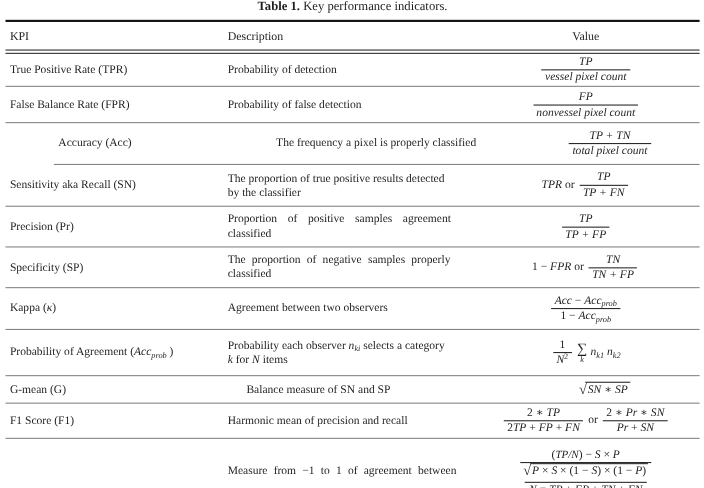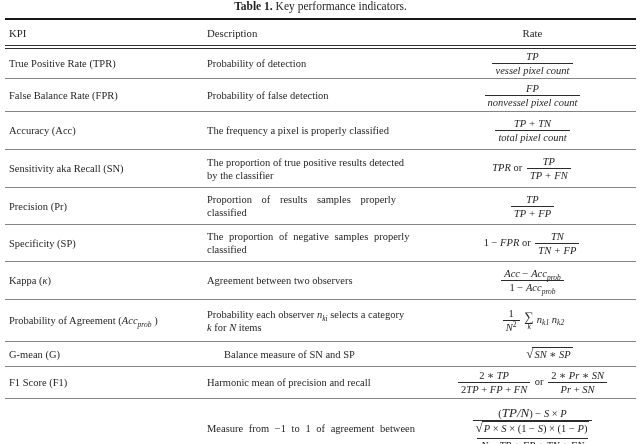--- a/index.html
+++ b/index.html
@@ -17,21 +17,21 @@
   .trule{height:2px;background:#161616;margin-top:2px;}
   .drule{height:2px;border-top:1px solid #2f2f2f;border-bottom:1px solid #2f2f2f;}
   
   .hrow{display:grid;grid-template-columns:202px 222px 1fr;height:25px;align-items:center;font-weight:400;font-size:10.8px;}
   .hrow .kpi{padding-left:4px;}
   .hrow .val{text-align:center;}
   
   .row{display:grid;grid-template-columns:202px 222px 1fr;align-items:center;border-bottom:1px solid #858585;box-sizing:border-box;}
   .tbody .row:nth-of-type(1){height:30px;}
   .tbody .row:nth-of-type(2){height:33px;}
-  .tbody .row:nth-of-type(3){height:38px;}
+  .tbody .row:nth-of-type(3){height:38px;margin-left:44px;}
   .tbody .row:nth-of-type(4){height:38px;}
   .tbody .row:nth-of-type(5){height:37px;}
   .tbody .row:nth-of-type(6){height:37px;}
   .tbody .row:nth-of-type(7){height:38px;}
   .tbody .row:nth-of-type(8){height:42px;}
   .tbody .row:nth-of-type(9){height:25px;gap:17px;}
   .tbody .row:nth-of-type(10){height:32px;}
   .tbody .row:nth-of-type(11){height:60px;}
   .cell.kpi{padding-left:4px;}
   .cell.val{display:flex;flex-direction:column;align-items:center;justify-content:center;text-align:center;}
@@ -41,21 +41,21 @@
   
   .stretch-sm{word-spacing:3px;}
   .stretch-md{word-spacing:7px;}
   .stretch-lg{word-spacing:16px;margin-top:44px;}
   
   .it{font-style:italic;}
   .rm{font-style:normal;}
   sub,sup{line-height:0;font-size:7.5px;}
   sub{font-style:italic;vertical-align:-2.5px;}
   sup{font-style:normal;vertical-align:4px;}
-  .smv{font-size:13px;font-style:italic;}
+  .smv{font-size:10px;font-style:italic;}
   .frac{display:inline-block;vertical-align:middle;text-align:center;margin:0 2px;}
   .frac>.num{display:block;padding:0 3px;line-height:13px;}
   .frac>.den{display:block;border-top:1px solid #2b2b2b;padding:0 3px;line-height:13px;}
   .sqrt{display:inline-flex;align-items:flex-start;vertical-align:middle;}
   .radsign{font-size:13px;line-height:14px;margin-right:-1px;}
   .radicand{border-top:1px solid #2b2b2b;line-height:13px;padding:0 2px;}
   .sum{display:inline-flex;flex-direction:column;align-items:center;vertical-align:middle;line-height:1;margin:0 3px;}
   .sum .sig{font-size:13px;line-height:13px;}
   .sum .under{font-size:7.5px;font-style:italic;line-height:8px;}
 </style>
@@ -63,21 +63,21 @@
 <body>
 
 <div class="page">
   <div class="title">
     <span class="title-inner"><b>Table 1.</b><span> Key performance indicators.</span></span>
   </div>
   <div class="trule"></div>
   <div class="hrow">
     <div class="cell kpi">KPI</div>
     <div class="cell desc">Description</div>
-    <div class="cell val">Rate</div>
+    <div class="cell val">Value</div>
   </div>
   <div class="drule"></div>
   <div class="tbody">
       <div class="row">
         <div class="cell kpi">
           <div class="line"><span class="rm">True Positive Rate (TPR)</span></div>
         </div>
         <div class="cell desc">
           <div class="line"><span class="rm">Probability of detection</span></div>
         </div>
@@ -117,21 +117,21 @@
         </div>
         <div class="cell val">
           <div class="vline"><span class="it">TPR</span><span class="rm"> or </span><span class="frac"><span class="num"><span class="it">TP</span></span><span class="den"><span class="it">TP + FN</span></span></span></div>
         </div>
       </div>
       <div class="row">
         <div class="cell kpi">
           <div class="line"><span class="rm">Precision (Pr)</span></div>
         </div>
         <div class="cell desc">
-          <div class="line stretch-md"><span class="rm">Proportion of results samples properly</span></div>
+          <div class="line stretch-md"><span class="rm">Proportion of positive samples agreement</span></div>
           <div class="line"><span class="rm">classified</span></div>
         </div>
         <div class="cell val">
           <div class="vline"><span class="frac"><span class="num"><span class="it">TP</span></span><span class="den"><span class="it">TP + FP</span></span></span></div>
         </div>
       </div>
       <div class="row">
         <div class="cell kpi">
           <div class="line"><span class="rm">Specificity (SP)</span></div>
         </div>

